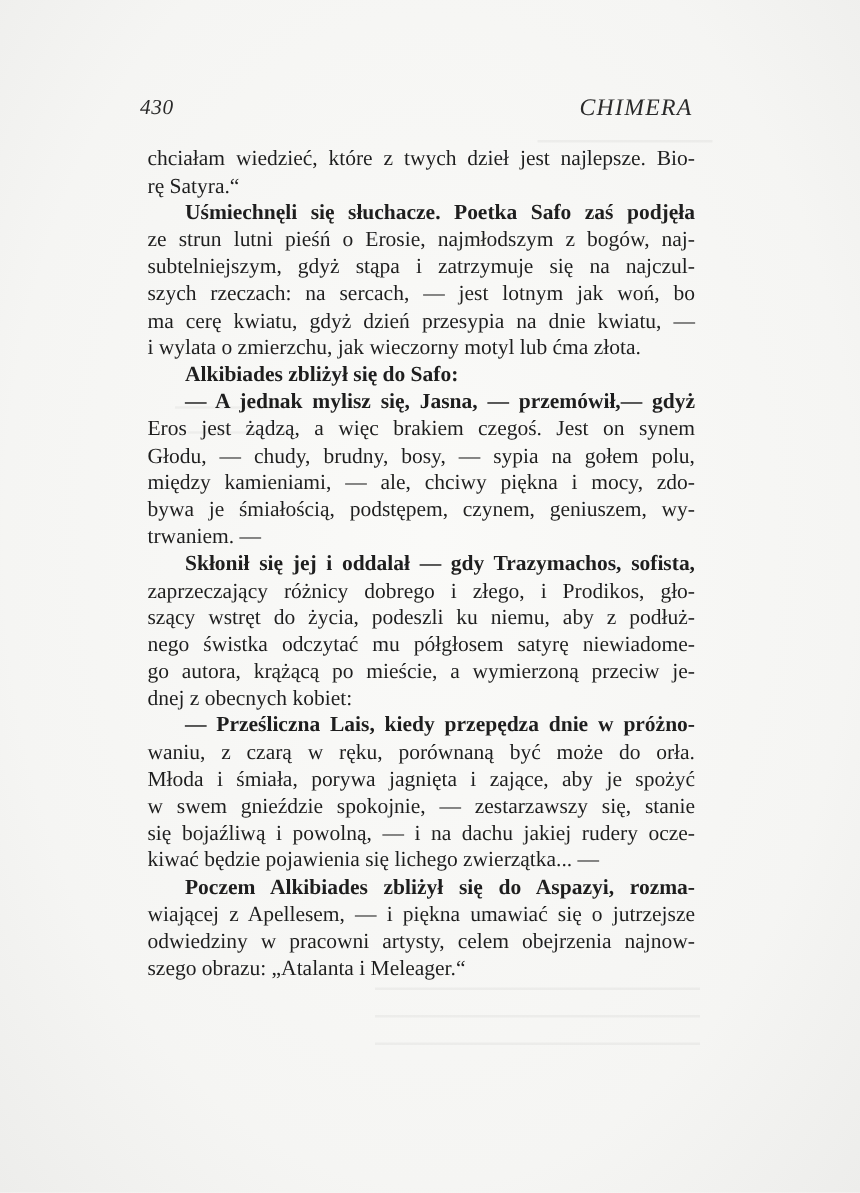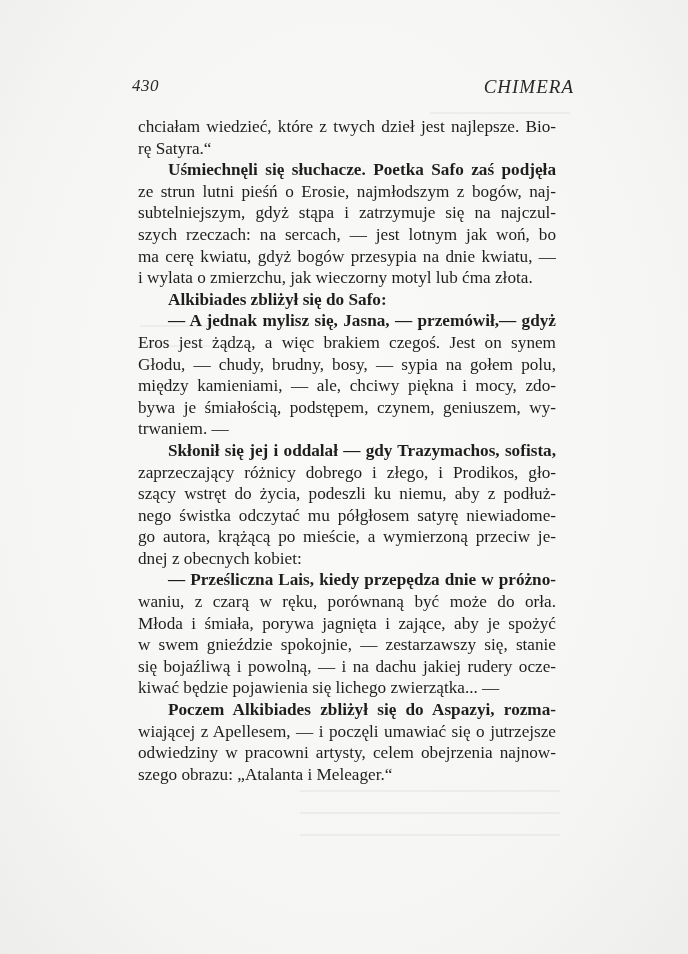--- a/index.html
+++ b/index.html
@@ -16,21 +16,21 @@
     .page {
       position: absolute;
       left: 0; top: 0;
       width: 688px;
       height: 954px;
       background: radial-gradient(ellipse at 50% 45%, #fafaf8 0%, #f5f5f3 70%, #ededeb 100%);
     }
     .running-head {
       position: absolute;
       top: 76px;
-      left: 132px;
+      left: 112px;
       width: 442px;
       height: 24px;
       font-family: "Liberation Serif", "DejaVu Serif", serif;
       font-style: italic;
       color: #2a2a2a;
     }
     .page-number {
       position: absolute;
       left: 0;
       top: 0;
@@ -53,21 +53,20 @@
       font-size: 17.2px;
       line-height: 21.6px;
       color: #1e1e1e;
     }
     .line {
       display: block;
       white-space: nowrap;
       text-align: justify;
       text-align-last: justify;
       height: 21.6px;
-      margin-left: 20px;
     }
     .line.last {
       text-align-last: left;
     }
     .line.indent {
       padding-left: 30px;
       font-weight: bold;
     }
     .bleed {
       position: absolute;
@@ -102,21 +101,21 @@
   <div class="body-text" id="body-text">
       <div>
         <span class="line">chciałam wiedzieć, które z twych dzieł jest najlepsze. Bio-</span>
         <span class="line last">rę Satyra.“</span>
       </div>
       <div>
         <span class="line indent">Uśmiechnęli się słuchacze. Poetka Safo zaś podjęła</span>
         <span class="line">ze strun lutni pieśń o Erosie, najmłodszym z bogów, naj-</span>
         <span class="line">subtelniejszym, gdyż stąpa i zatrzymuje się na najczul-</span>
         <span class="line">szych rzeczach: na sercach, — jest lotnym jak woń, bo</span>
-        <span class="line">ma cerę kwiatu, gdyż bogów przesypia na dnie kwiatu, —</span>
+        <span class="line">ma cerę kwiatu, gdyż dzień przesypia na dnie kwiatu, —</span>
         <span class="line last">i wylata o zmierzchu, jak wieczorny motyl lub ćma złota.</span>
       </div>
       <div>
         <span class="line indent last">Alkibiades zbliżył się do Safo:</span>
       </div>
       <div>
         <span class="line indent">— A jednak mylisz się, Jasna, — przemówił,— gdyż</span>
         <span class="line">Eros jest żądzą, a więc brakiem czegoś. Jest on synem</span>
         <span class="line">Głodu, — chudy, brudny, bosy, — sypia na gołem polu,</span>
         <span class="line">między kamieniami, — ale, chciwy piękna i mocy, zdo-</span>
@@ -134,18 +133,18 @@
       <div>
         <span class="line indent">— Prześliczna Lais, kiedy przepędza dnie w próżno-</span>
         <span class="line">waniu, z czarą w ręku, porównaną być może do orła.</span>
         <span class="line">Młoda i śmiała, porywa jagnięta i zające, aby je spożyć</span>
         <span class="line">w swem gnieździe spokojnie, — zestarzawszy się, stanie</span>
         <span class="line">się bojaźliwą i powolną, — i na dachu jakiej rudery ocze-</span>
         <span class="line last">kiwać będzie pojawienia się lichego zwierzątka... —</span>
       </div>
       <div>
         <span class="line indent">Poczem Alkibiades zbliżył się do Aspazyi, rozma-</span>
-        <span class="line">wiającej z Apellesem, — i poczęli umawiać się o jutrzejsze</span>
+        <span class="line">wiającej z Apellesem, — i piękna umawiać się o jutrzejsze</span>
         <span class="line">odwiedziny w pracowni artysty, celem obejrzenia najnow-</span>
         <span class="line last">szego obrazu: „Atalanta i Meleager.“</span>
       </div>
     </div>
 </div>
 
 </body></html>

